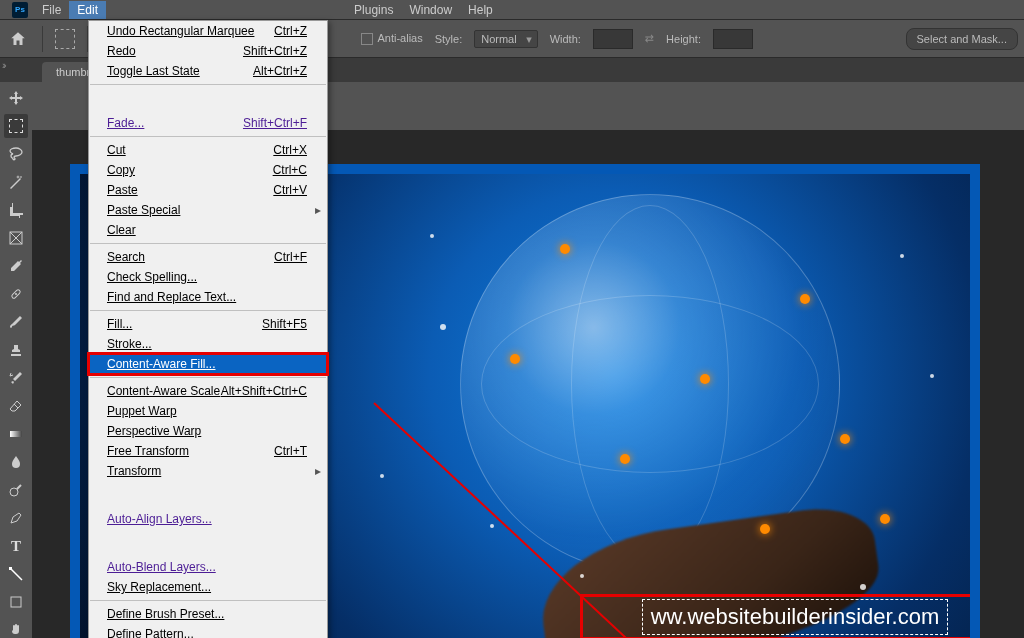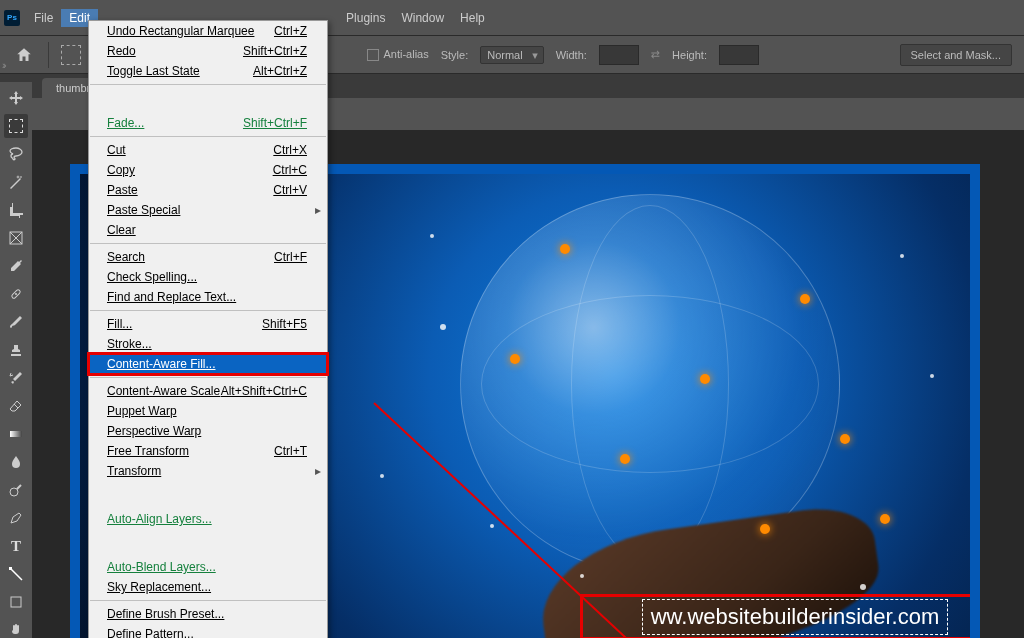--- a/index.html
+++ b/index.html
@@ -1,32 +1,32 @@
 <!DOCTYPE html>
 <html><head>
 <meta charset="utf-8">
 <style>
   * { margin: 0; padding: 0; box-sizing: border-box; font-family: "Segoe UI", Tahoma, sans-serif; }
   body { background: #535353; color: #ccc; font-size: 12px; width: 1024px; height: 638px; overflow: hidden; position: relative; }
 
-  .menubar { height: 36px; background: #535353; display: flex; align-items: center; padding: 0 4px; border-bottom: 1px solid #2a2a2a; }
+  .menubar { height: 20px; background: #535353; display: flex; align-items: center; padding: 0 12px; border-bottom: 1px solid #2a2a2a; }
   .menubar .ps-icon { width: 16px; height: 16px; background: #001d34; color: #31a8ff; font-size: 8px; font-weight: bold; display: flex; align-items: center; justify-content: center; border-radius: 2px; margin-right: 6px; }
   .menubar .menu-item { padding: 2px 8px; cursor: pointer; }
   .menubar .menu-item.open { background: #4a7cb3; color: #fff; }
   .menubar .gap { width: 240px; } 
 
-  .optionsbar { height: 38px; background: #535353; display: flex; align-items: center; padding: 0 12px; border-bottom: 1px solid #2a2a2a; gap: 12px; font-size: 11px; color: #bbb; }
+  .optionsbar { height: 38px; background: #535353; display: flex; align-items: center; padding: 0 6px; border-bottom: 1px solid #2a2a2a; gap: 12px; font-size: 11px; color: #bbb; }
   .home-btn { width: 24px; height: 24px; display:flex; align-items:center; justify-content:center; }
   .marquee-ico { width: 20px; height: 20px; border: 1px dashed #aaa; }
   .sep { width:1px; height:26px; background:#3a3a3a; }
   .chk { width:12px;height:12px;border:1px solid #888;display:inline-block;vertical-align:middle;margin-right:4px;}
   .style-dd { background:#454545; border:1px solid #333; padding:2px 20px 2px 6px; border-radius:2px; position:relative;}
   .style-dd::after{content:"▾";position:absolute;right:5px;color:#999;}
   .num-input{width:40px;height:20px;background:#383838;border:1px solid #2a2a2a;}
-  .mask-btn{background:#454545;border:1px solid #333;padding:4px 10px;border-radius:2px;}
+  .mask-btn{background:#454545;border:1px solid #333;padding:4px 10px;border-radius:8px;}
 
   .tabbar{height:24px;background:#3a3a3a;display:flex;align-items:flex-end;padding-left:42px;}
   .tab{background:#535353;padding:4px 14px;font-size:11px;border-top-left-radius:4px;border-top-right-radius:4px;}
 
   .tools-col{position:absolute;left:0;top:82px;width:32px;background:#535353;display:flex;flex-direction:column;align-items:center;padding-top:4px;gap:4px;}
   .tool{width:24px;height:24px;display:flex;align-items:center;justify-content:center;color:#ddd;font-size:14px;border-radius:2px;}
   .tool.selected{background:#3a3a3a;}
 
   .canvas-area{position:absolute;left:32px;top:82px;right:0;bottom:0;background:#282828;overflow:hidden;margin-top:48px;}
   .blue-frame{position:absolute;left:38px;top:34px;width:910px;height:560px;background:#0458b5;}
@@ -53,21 +53,21 @@
   .watermark-box{position:absolute;left:500px;top:420px;width:430px;height:46px;border:3px solid #e60000;display:flex;align-items:center;justify-content:center;}
   .watermark-sel{border:1.5px dashed #fff;padding:4px 8px;color:#fff;font-size:22px;}
 
   
   .arrow-line{position:absolute;left:342px;top:272px;width:370px;height:2px;background:#e60000;transform-origin:left center;transform:rotate(43deg);}
   .arrow-head{position:absolute;left:600px;top:516px;width:0;height:0;border-left:8px solid transparent;border-right:8px solid transparent;border-top:14px solid #e60000;transform:rotate(-47deg);}
 
   
   .dropdown{position:absolute;left:88px;top:20px;width:240px;background:#f0f0f0;color:#000;border:1px solid #999;box-shadow:2px 2px 6px rgba(0,0,0,.4);font-size:12px;z-index:100;}
   .dd-item{display:flex;justify-content:space-between;padding:3px 20px 3px 18px;white-space:nowrap;position:relative;text-decoration:underline;}
-  .dd-item.disabled{color:#15803d;margin-top:28px;}
+  .dd-item.disabled{color:#4c1d95;margin-top:28px;}
   .dd-item.highlight{outline:3px solid #e60000;outline-offset:-1px;background:#0a64c2;color:#fff;}
   .dd-sep{height:1px;background:#c0c0c0;margin:3px 1px;}
   .dd-sub::after{content:"▸";position:absolute;right:6px;color:#555;}
 
   .grip{position:absolute;left:2px;top:60px;color:#888;font-size:10px;letter-spacing:-2px;}
 </style>
 </head>
 <body>
 
 <div class="menubar">

